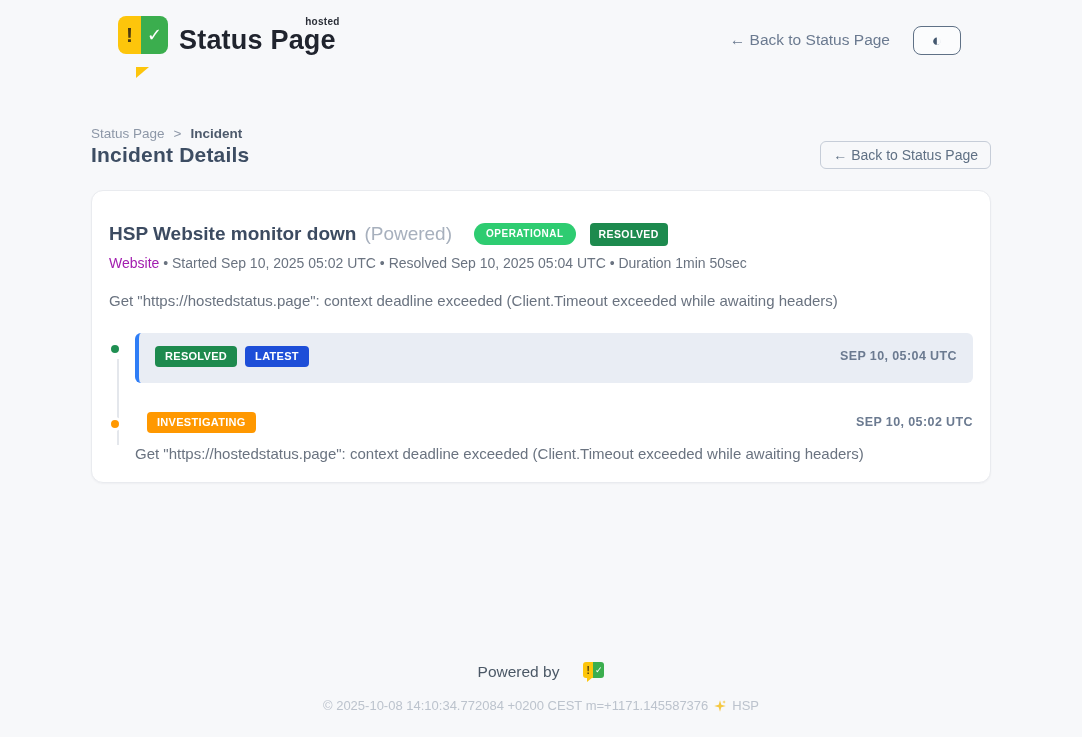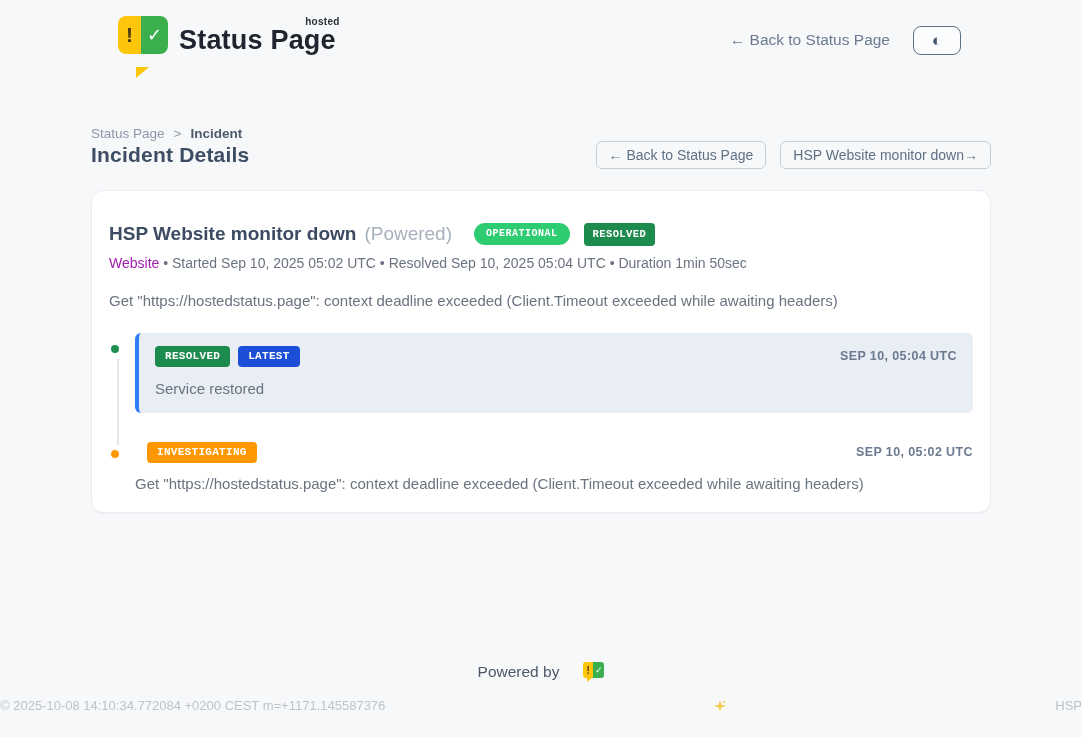--- a/index.html
+++ b/index.html
@@ -90,21 +90,21 @@
   .card {
     background: #ffffff;
     border: 1px solid #e9ebef;
     border-radius: 12px;
     box-shadow: 0 1px 2px rgba(20,30,50,0.04);
     padding: 32px 17px 20px;
   }
   .card-title-row { display: flex; align-items: center; gap: 8px; margin-bottom: 9px; }
   .incident-title { font-size: 19px; font-weight: 700; color: #3c4b61; }
   .incident-service { font-size: 19px; font-weight: 400; color: #a7b0bd; }
-  .badge { color: #fff; font-weight: 700; display: inline-block; line-height: 1; font-family: Liberation Mono, monospace; }
+  .badge { color: #fff; font-weight: 700; display: inline-block; line-height: 1; }
   .badge-operational {
     background: #2ecc71; border-radius: 999px;
     font-size: 10px; letter-spacing: 0.5px; padding: 6px 12px; margin-left: 14px;
   }
   .badge-resolved-hdr {
     background: #1d8a4e; border-radius: 4px;
     font-size: 10.5px; letter-spacing: 0.4px; padding: 6px 9px; margin-left: 6px;
   }
   .meta-line { font-size: 14px; color: #6a7380; margin-bottom: 21px; }
   .meta-line .svc { font-weight: 400; color: #a21caf; }
@@ -161,21 +161,21 @@
   .mini-wrap { position: relative; width: 21px; height: 20px; }
   .mini-tail {
     position: absolute; left: 4px; top: 15px;
     border-left: 6px solid #fdc50b;
     border-bottom: 5px solid transparent;
     width: 0; height: 0;
   }
   .copyright {
     margin-top: 16px;
     font-size: 13px; color: #bcc3cd;
-    display: flex; align-items: center; justify-content: space-between; gap: 5px;
+    display: flex; align-items: center; justify-content: center; gap: 5px;
   }
   .sparkle { display: inline-flex; }
 </style>
 </head>
 <body>
 
 <div class="header">
   <div class="logo">
     <div class="logo-icon-wrap">
       <div class="bubble">
@@ -202,21 +202,20 @@
   <div class="breadcrumb">
     <span>Status Page</span>
     <span>&gt;</span>
     <span class="current">Incident</span>
   </div>
 
   <div class="heading-row">
     <div class="page-title">Incident Details</div>
     <div class="nav-buttons">
       <button class="nav-btn">← Back to Status Page</button>
-      <button class="nav-btn">HSP Website monitor down→</button>
     </div>
   </div>
 
   <div class="card">
 
     <div class="card-title-row">
       <span class="incident-title">HSP Website monitor down</span>
       <span class="incident-service">(Powered)</span>
       <span class="badge badge-operational">OPERATIONAL</span>
       <span class="badge badge-resolved-hdr">RESOLVED</span>
@@ -239,21 +238,20 @@
 
       <div class="t-entry first">
         <span class="t-dot dot-green"></span>
         <div class="t-content">
           <div class="t-box">
             <div class="t-head">
               <span class="badge badge-sm badge-dark-green">RESOLVED</span>
               <span class="badge badge-sm badge-blue">LATEST</span>
               <span class="t-time">SEP 10, 05:04 UTC</span>
             </div>
-            <div class="t-msg">Service restored</div>
           </div>
         </div>
       </div>
 
       <div class="t-entry">
         <span class="t-dot dot-orange"></span>
         <div class="t-content t-plain">
           <div class="t-head">
             <span class="badge badge-sm badge-orange">INVESTIGATING</span>
             <span class="t-time">SEP 10, 05:02 UTC</span>

